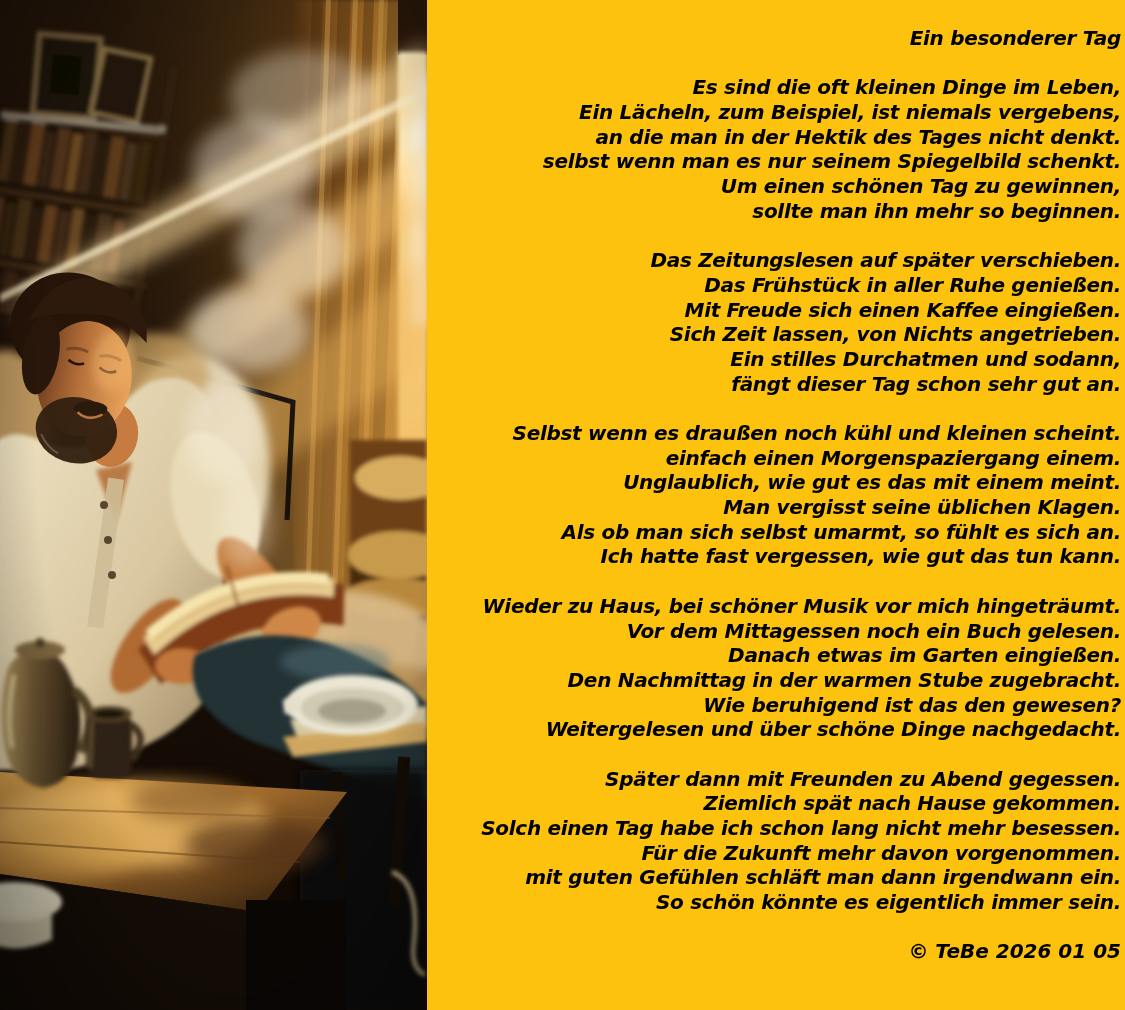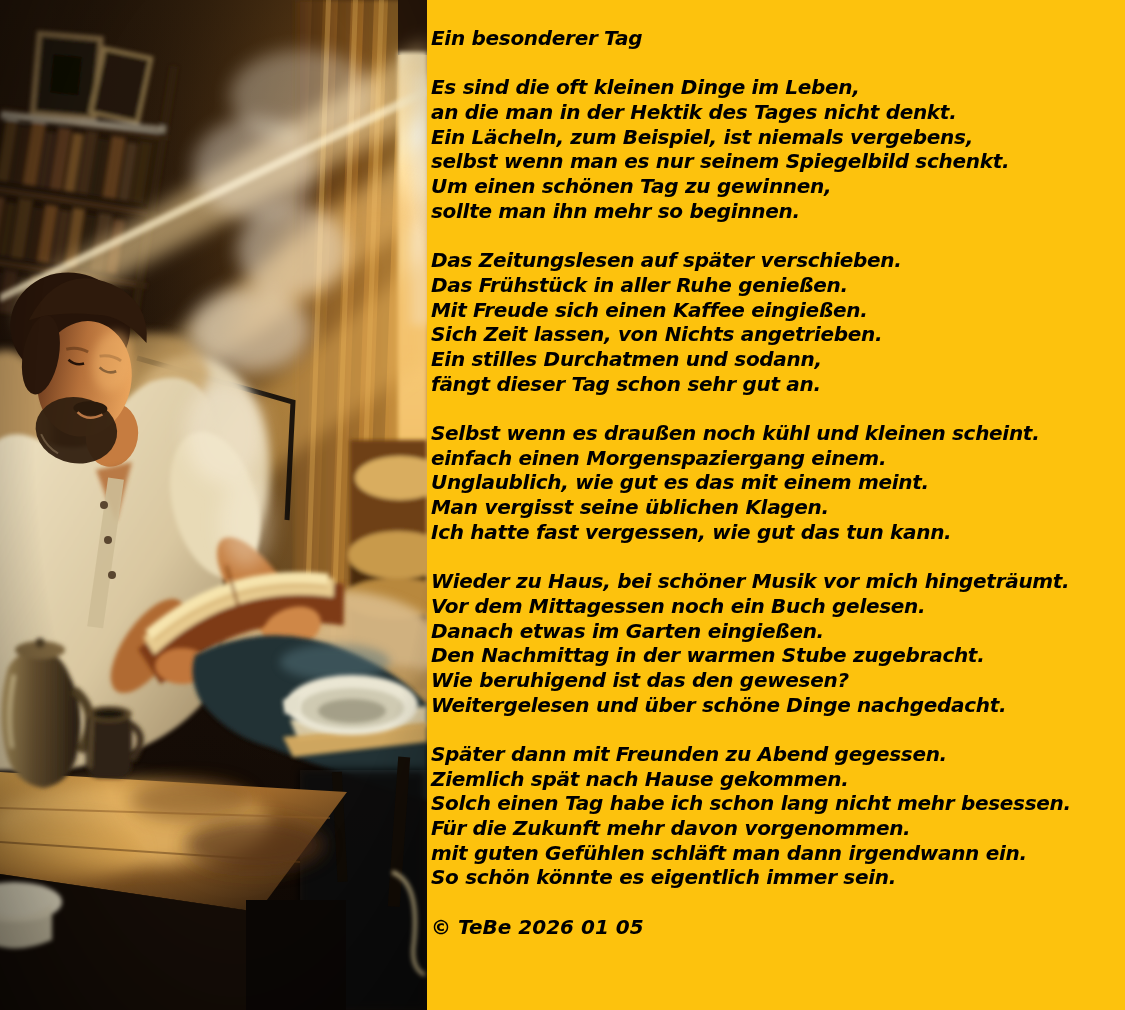--- a/index.html
+++ b/index.html
@@ -5,21 +5,21 @@
   html,body{margin:0;padding:0;}
   body{
     width:1125px;height:1010px;display:flex;overflow:hidden;
     background:#FDC20D;
     font-family:"DejaVu Sans","Liberation Sans",sans-serif;
   }
   .photo{width:427px;height:1010px;flex:none;position:relative;overflow:hidden;background:#1a110a;}
   .photo svg{display:block;}
   .poem{
     flex:1;box-sizing:border-box;padding:26px 4px 0;
-    text-align:left;color:#000;
+    text-align:right;color:#000;
     font-weight:bold;font-style:italic;
     font-size:20px;letter-spacing:-0.3px;
   }
   .line{height:24.7px;line-height:24.7px;white-space:nowrap;}
   .gap{height:24.7px;}
   .credit .line{letter-spacing:0;}
 </style>
 </head>
 <body>
 
@@ -293,22 +293,22 @@
   <rect x="0" y="0" width="427" height="1010" fill="url(#vig)"></rect>
 </svg>
 </div>
 
 <div class="poem">
   <div class="line">Ein besonderer Tag</div>
   <div class="gap"></div>
 
   <div class="stanza">
     <div class="line">Es sind die oft kleinen Dinge im Leben,</div>
+    <div class="line">Ein Lächeln, zum Beispiel, ist niemals vergebens,</div>
     <div class="line">an die man in der Hektik des Tages nicht denkt.</div>
-    <div class="line">Ein Lächeln, zum Beispiel, ist niemals vergebens,</div>
     <div class="line">selbst wenn man es nur seinem Spiegelbild schenkt.</div>
     <div class="line">Um einen schönen Tag zu gewinnen,</div>
     <div class="line">sollte man ihn mehr so beginnen.</div>
   </div>
   <div class="gap"></div>
 
   <div class="stanza">
     <div class="line">Das Zeitungslesen auf später verschieben.</div>
     <div class="line">Das Frühstück in aller Ruhe genießen.</div>
     <div class="line">Mit Freude sich einen Kaffee eingießen.</div>
@@ -316,20 +316,21 @@
     <div class="line">Ein stilles Durchatmen und sodann,</div>
     <div class="line">fängt dieser Tag schon sehr gut an.</div>
   </div>
   <div class="gap"></div>
 
   <div class="stanza">
     <div class="line">Selbst wenn es draußen noch kühl und kleinen scheint.</div>
     <div class="line">einfach einen Morgenspaziergang einem.</div>
     <div class="line">Unglaublich, wie gut es das mit einem meint.</div>
     <div class="line">Man vergisst seine üblichen Klagen.</div>
+    <div class="line">Als ob man sich selbst umarmt, so fühlt es sich an.</div>
     <div class="line">Ich hatte fast vergessen, wie gut das tun kann.</div>
   </div>
   <div class="gap"></div>
 
   <div class="stanza">
     <div class="line">Wieder zu Haus, bei schöner Musik vor mich hingeträumt.</div>
     <div class="line">Vor dem Mittagessen noch ein Buch gelesen.</div>
     <div class="line">Danach etwas im Garten eingießen.</div>
     <div class="line">Den Nachmittag in der warmen Stube zugebracht.</div>
     <div class="line">Wie beruhigend ist das den gewesen?</div>

